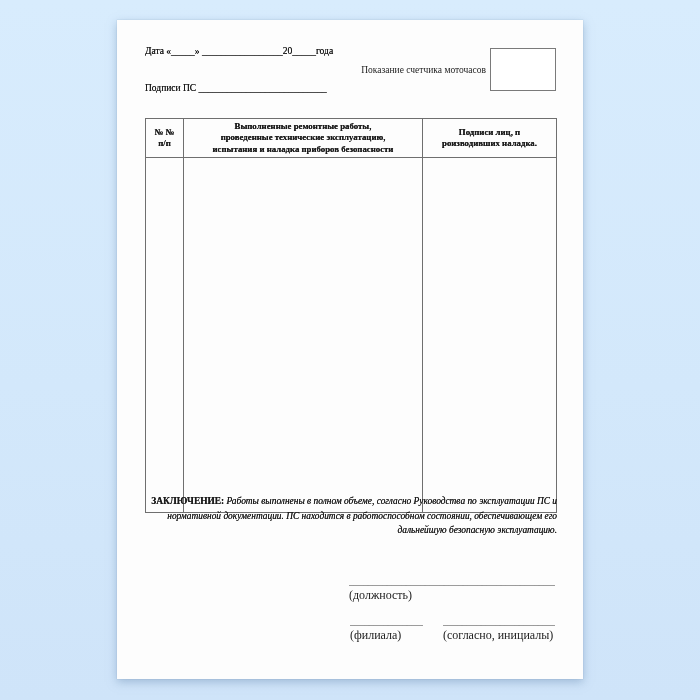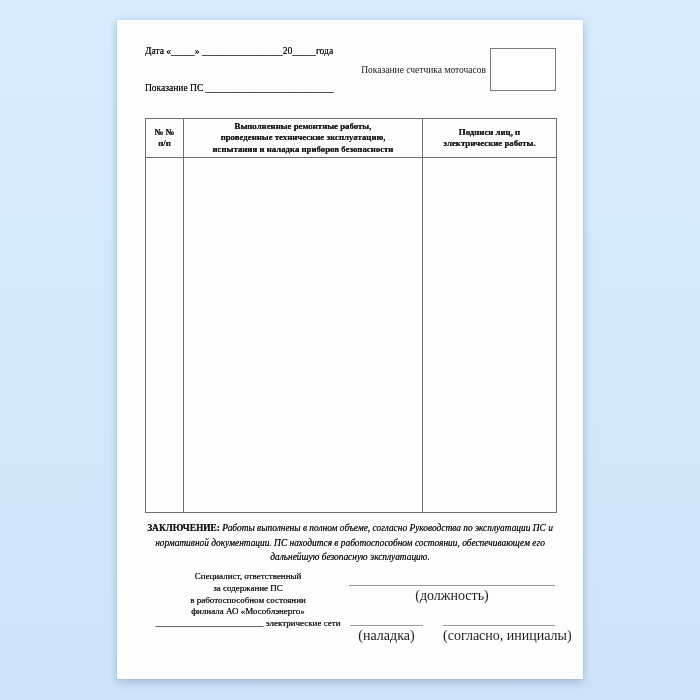--- a/index.html
+++ b/index.html
@@ -45,99 +45,94 @@
   .works-table col.c3 { width: 134px; }
   .works-table th, .works-table td { border: 1px solid #6f6f6f; padding: 0; }
   .works-table th {
     height: 38px; vertical-align: middle; text-align: center;
     font-size: 8.8px; font-weight: 700; line-height: 11.5px;
     white-space: pre-line; text-shadow: 0 0 0.3px currentColor;
   }
   .works-table td { height: 354px; background: #fdfdfd; }
 
   .conclusion {
-    position: absolute; left: 26px; top: 501px; width: 414px;
-    text-align: center; font-size: 9.4px; line-height: 14.6px;
+    position: absolute; left: 26px; top: 474px; width: 414px;
+    text-align: right; font-size: 9.4px; line-height: 14.6px;
   }
   .concl-label { font-weight: 700; font-style: normal; text-shadow: 0 0 0.3px currentColor; }
   .concl-text  { font-style: italic; text-shadow: 0 0 0.3px currentColor; }
 
   .sig-left {
     position: absolute; left: 25px; top: 551px; width: 212px;
     text-align: center; font-size: 9px; line-height: 11.8px;
     white-space: pre-line; text-shadow: 0 0 0.4px currentColor;
   }
   .sig-group { position: absolute; }
   .sig-position { left: 232px; top: 556px; width: 206px; }
   .sig-sign     { left: 233px; top: 596px; width: 73px;  }
   .sig-name     { left: 326px; top: 596px; width: 112px; }
   .rule {
     height: 11px; line-height: 11px; overflow: hidden; white-space: nowrap;
     font-size: 9.5px; color: #4a4a4a;
   }
   .caption {
-    margin-top: 1px; text-align: center; font-size: 14px; color: #222;
+    margin-top: 1px; text-align: left; font-size: 12px; color: #222;
     white-space: nowrap;
   }
 </style>
 </head>
 <body>
 
 <div class="scene">
   <div class="paper">
 
     <div class="date-line txt">Дата «_____» _________________20_____года</div>
 
     <div class="meter-caption">Показание счетчика моточасов</div>
     <div class="meter-box"></div>
 
-    <div class="operator-line txt">Показание ПС ___________________________</div>
+    <div class="operator-line txt">Подписи ПС ___________________________</div>
 
     <table class="works-table">
       <colgroup>
           <col class="c1">
           <col class="c2">
           <col class="c3">
         </colgroup>
       <thead>
         <tr>
           <th>№ №
 п/п</th>
           <th>Выполненные ремонтные работы,
 проведенные технические эксплуатацию,
 испытания и наладка приборов безопасности</th>
           <th>Подписи лиц, п
-электрические работы.</th>
+роизводивших наладка.</th>
         </tr>
       </thead>
       <tbody>
         <tr>
           <td></td>
           <td></td>
           <td></td>
         </tr>
       </tbody>
     </table>
 
     <div class="conclusion"><span class="concl-label">ЗАКЛЮЧЕНИЕ:</span><span class="concl-text"> Работы выполнены в полном объеме, согласно Руководства по эксплуатации ПС и нормативной документации. ПС находится в работоспособном состоянии, обеспечивающем его дальнейшую безопасную эксплуатацию.</span></div>
 
-    <div class="sig-left">Специалист, ответственный
-за содержание ПС
-в работоспособном состоянии
-филиала АО «Мособлэнерго»
-________________________ электрические сети</div>
 
     <div class="sig-group sig-position">
       <div class="rule">______________________________________________</div>
       <div class="caption">(должность)</div>
     </div>
 
     <div class="sig-group sig-sign">
       <div class="rule">__________________</div>
-      <div class="caption">(наладка)</div>
+      <div class="caption">(филиала)</div>
     </div>
 
     <div class="sig-group sig-name">
       <div class="rule">__________________________</div>
       <div class="caption">(согласно, инициалы)</div>
     </div>
 
   </div>
 </div>
 

